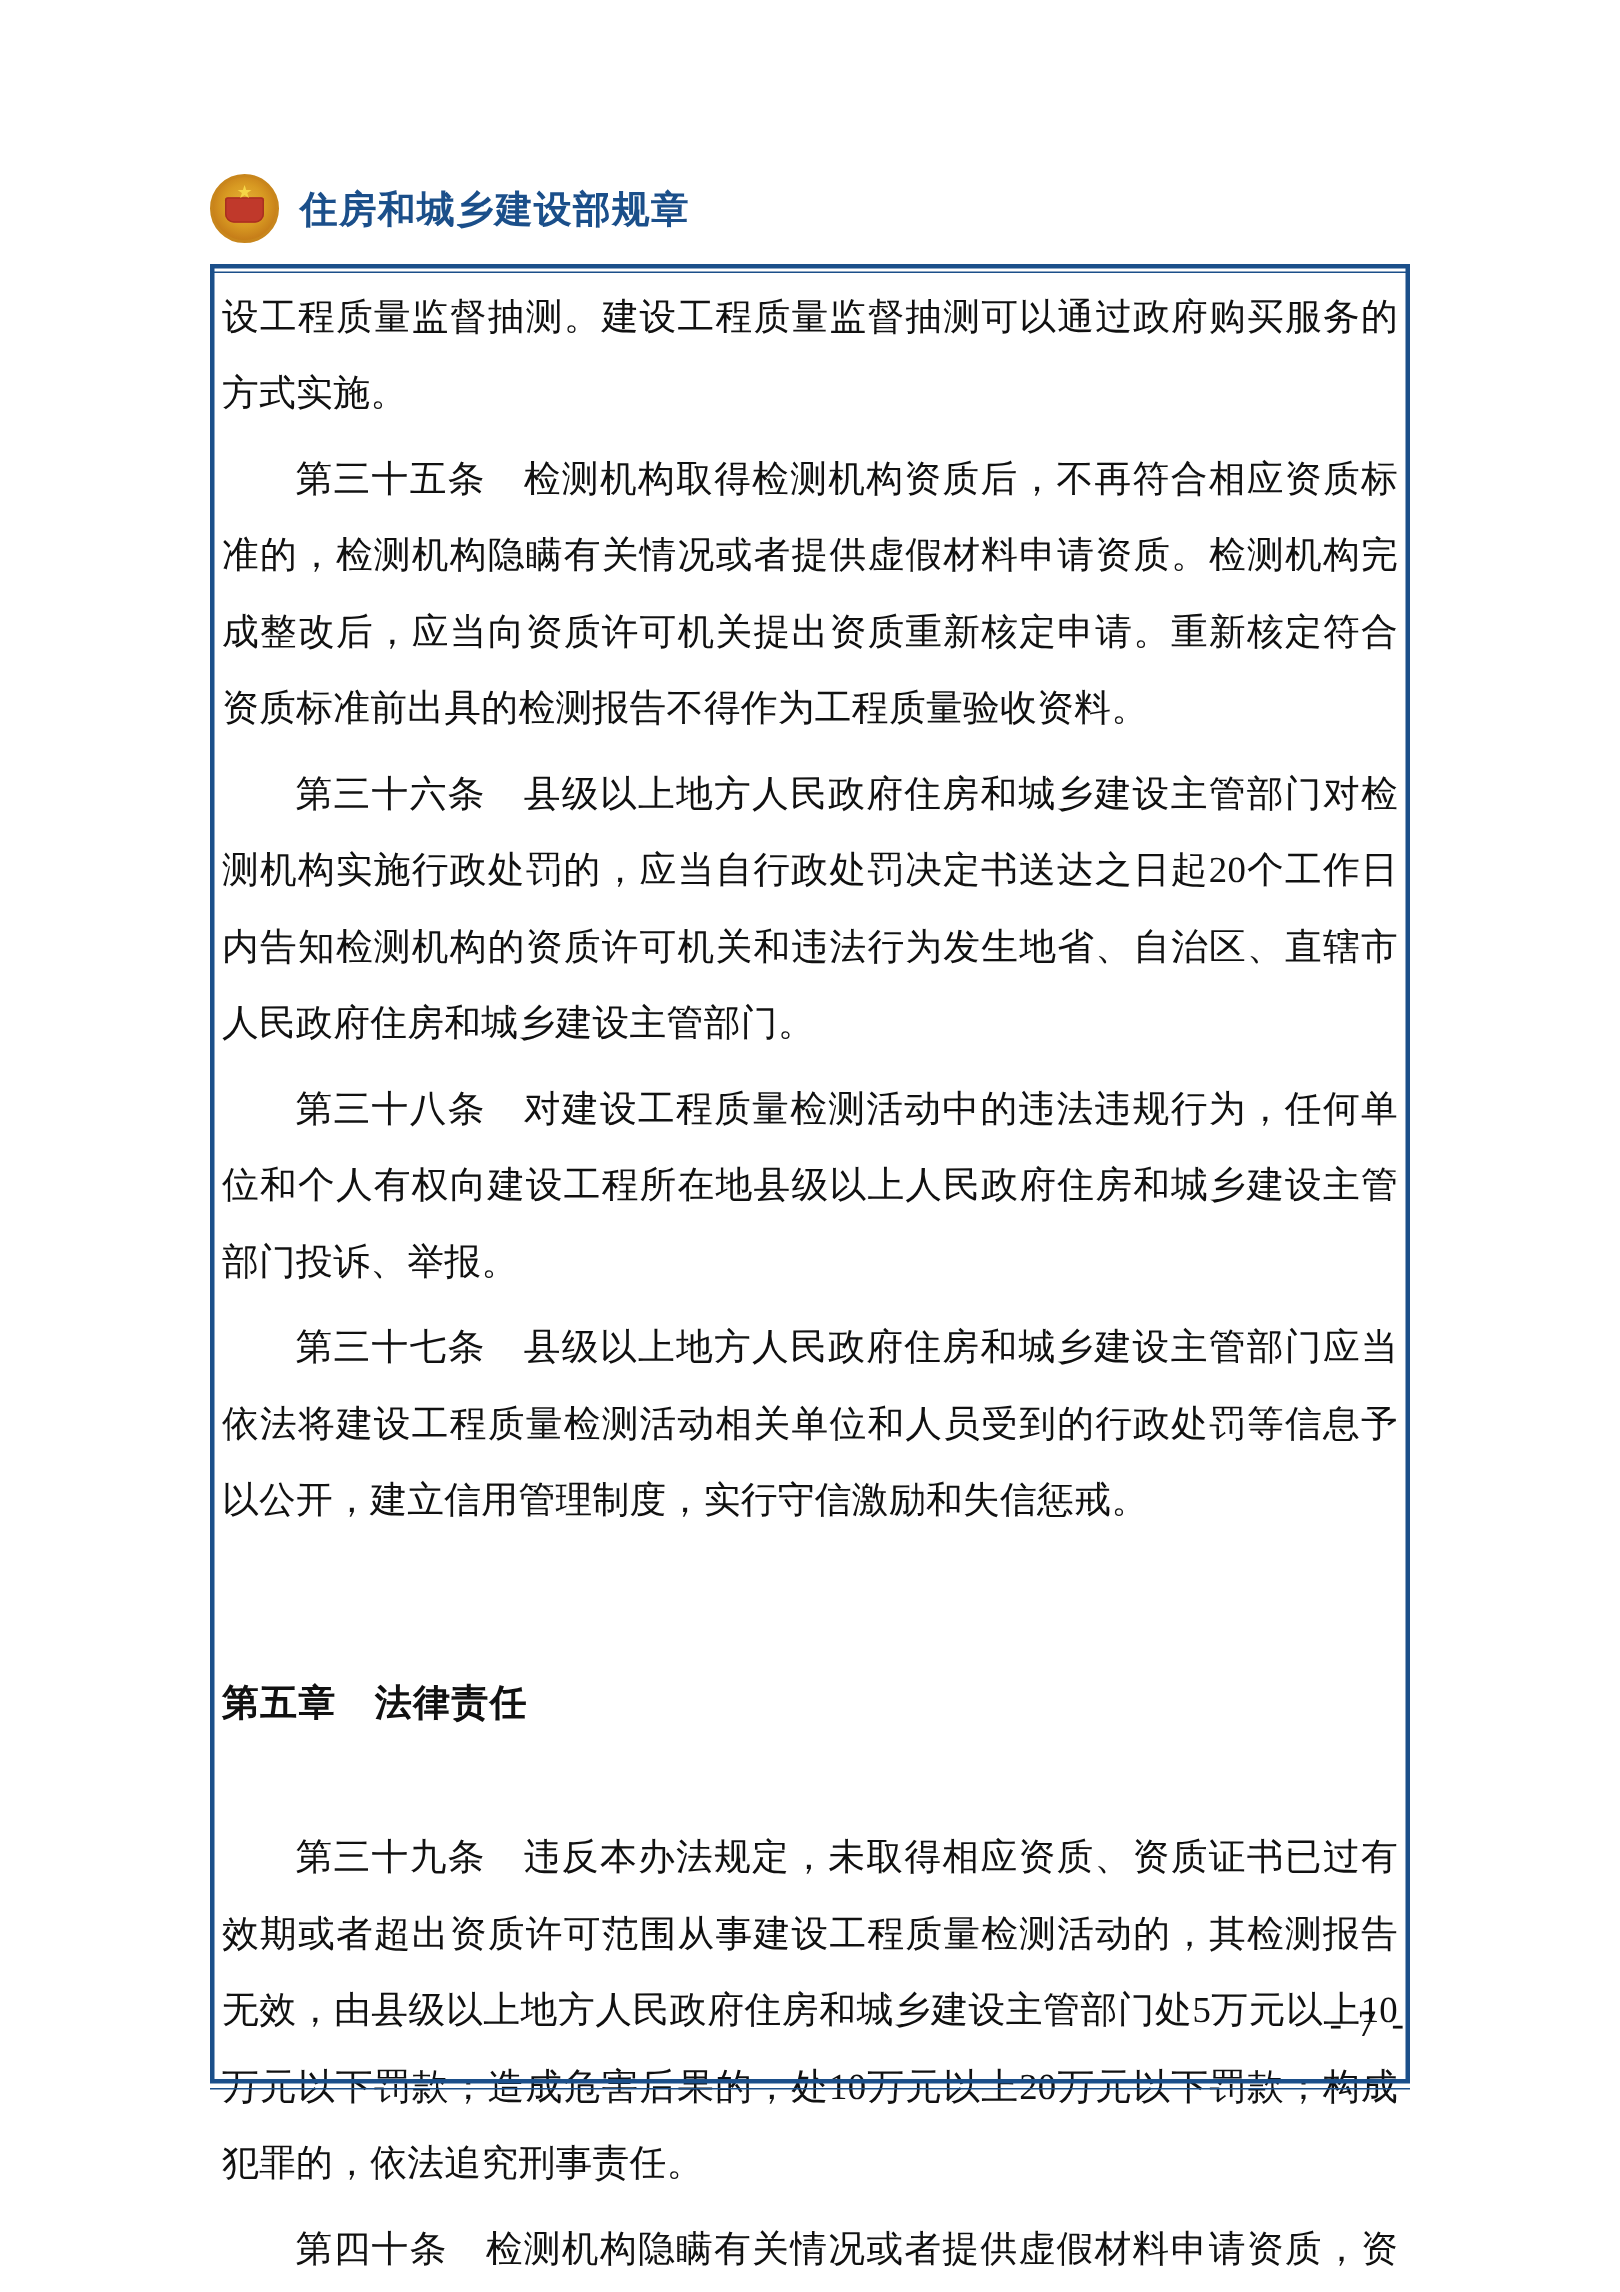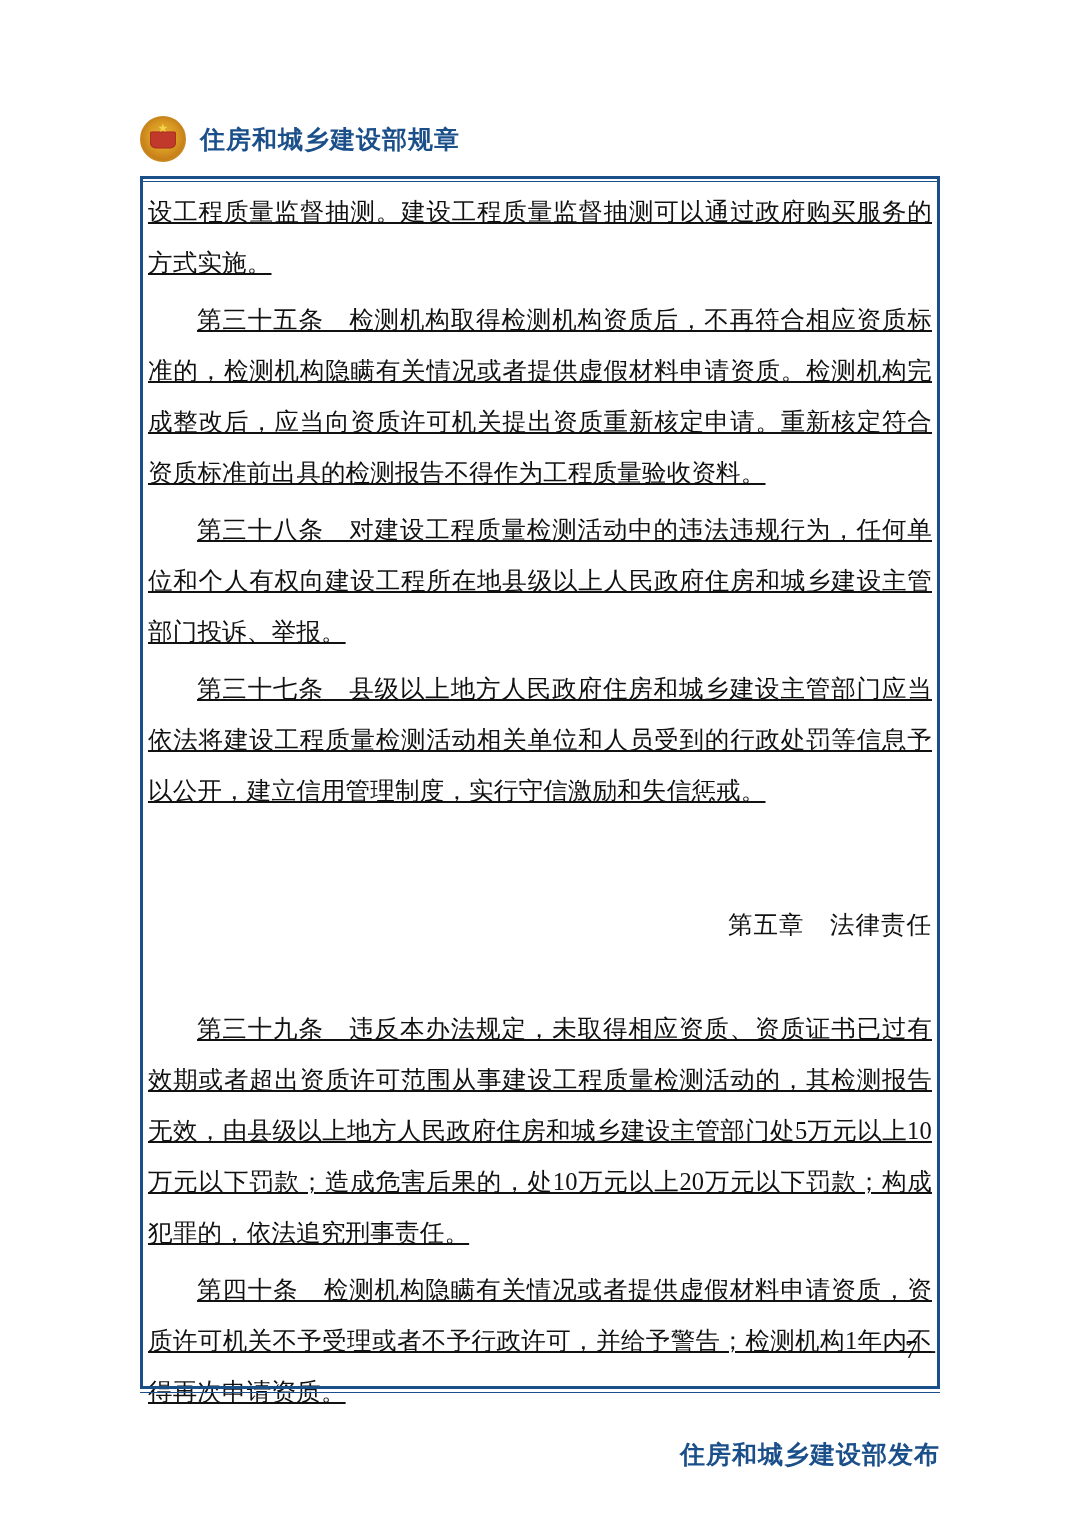--- a/index.html
+++ b/index.html
@@ -115,31 +115,30 @@
     width: 784px;
   }
   p.para {
     margin: 0 0 6px 0;
     font-size: 24.5px;
     line-height: 51px;
     text-align: justify;
     text-justify: inter-ideograph;
     letter-spacing: 0.2px;
     color: #111111;
-    text-decoration: underline;
   }
   p.indent {
     text-indent: 2em;
   }
   .chapter-title {
     margin: 0;
     padding: 0;
-    text-align: right;
+    text-align: left;
     font-family: "DejaVu Sans", "Liberation Sans", sans-serif;
-    font-weight: normal;
+    font-weight: bold;
     font-size: 24.5px;
     letter-spacing: 1px;
     color: #111111;
   }
   .gap-lg { height: 86px; }
   .gap-md { height: 62px; }
 
   
   .page-number {
     position: absolute;
@@ -188,30 +187,30 @@
   </div>
   <div class="header-rule"></div>
   <div class="header-rule2"></div>
 
   <div class="v-rule-left"></div>
   <div class="v-rule-right"></div>
 
   <div class="content">
     <p class="para">设工程质量监督抽测。建设工程质量监督抽测可以通过政府购买服务的方式实施。</p>
     <p class="para indent">第三十五条　检测机构取得检测机构资质后，不再符合相应资质标准的，检测机构隐瞒有关情况或者提供虚假材料申请资质。检测机构完成整改后，应当向资质许可机关提出资质重新核定申请。重新核定符合资质标准前出具的检测报告不得作为工程质量验收资料。</p>
+    <p class="para indent">第三十六条　县级以上地方人民政府住房和城乡建设主管部门对检测机构实施行政处罚的，应当自行政处罚决定书送达之日起20个工作日内告知检测机构的资质许可机关和违法行为发生地省、自治区、直辖市人民政府住房和城乡建设主管部门。</p>
     <p class="para indent">第三十八条　对建设工程质量检测活动中的违法违规行为，任何单位和个人有权向建设工程所在地县级以上人民政府住房和城乡建设主管部门投诉、举报。</p>
     <p class="para indent">第三十七条　县级以上地方人民政府住房和城乡建设主管部门应当依法将建设工程质量检测活动相关单位和人员受到的行政处罚等信息予以公开，建立信用管理制度，实行守信激励和失信惩戒。</p>
 
     <div class="gap-lg"></div>
     <div class="chapter-title">第五章　法律责任</div>
     <div class="gap-md"></div>
 
     <p class="para indent">第三十九条　违反本办法规定，未取得相应资质、资质证书已过有效期或者超出资质许可范围从事建设工程质量检测活动的，其检测报告无效，由县级以上地方人民政府住房和城乡建设主管部门处5万元以上10万元以下罚款；造成危害后果的，处10万元以上20万元以下罚款；构成犯罪的，依法追究刑事责任。</p>
     <p class="para indent">第四十条　检测机构隐瞒有关情况或者提供虚假材料申请资质，资质许可机关不予受理或者不予行政许可，并给予警告；检测机构1年内不得再次申请资质。</p>
 
   </div>
 
   <div class="page-number">- 7 -</div>
   <div class="footer-rule"></div>
   <div class="footer-rule2"></div>
-  <div class="footer-text">住房和城乡建设部发布</div>
 
 </div>
 
 </body></html>

